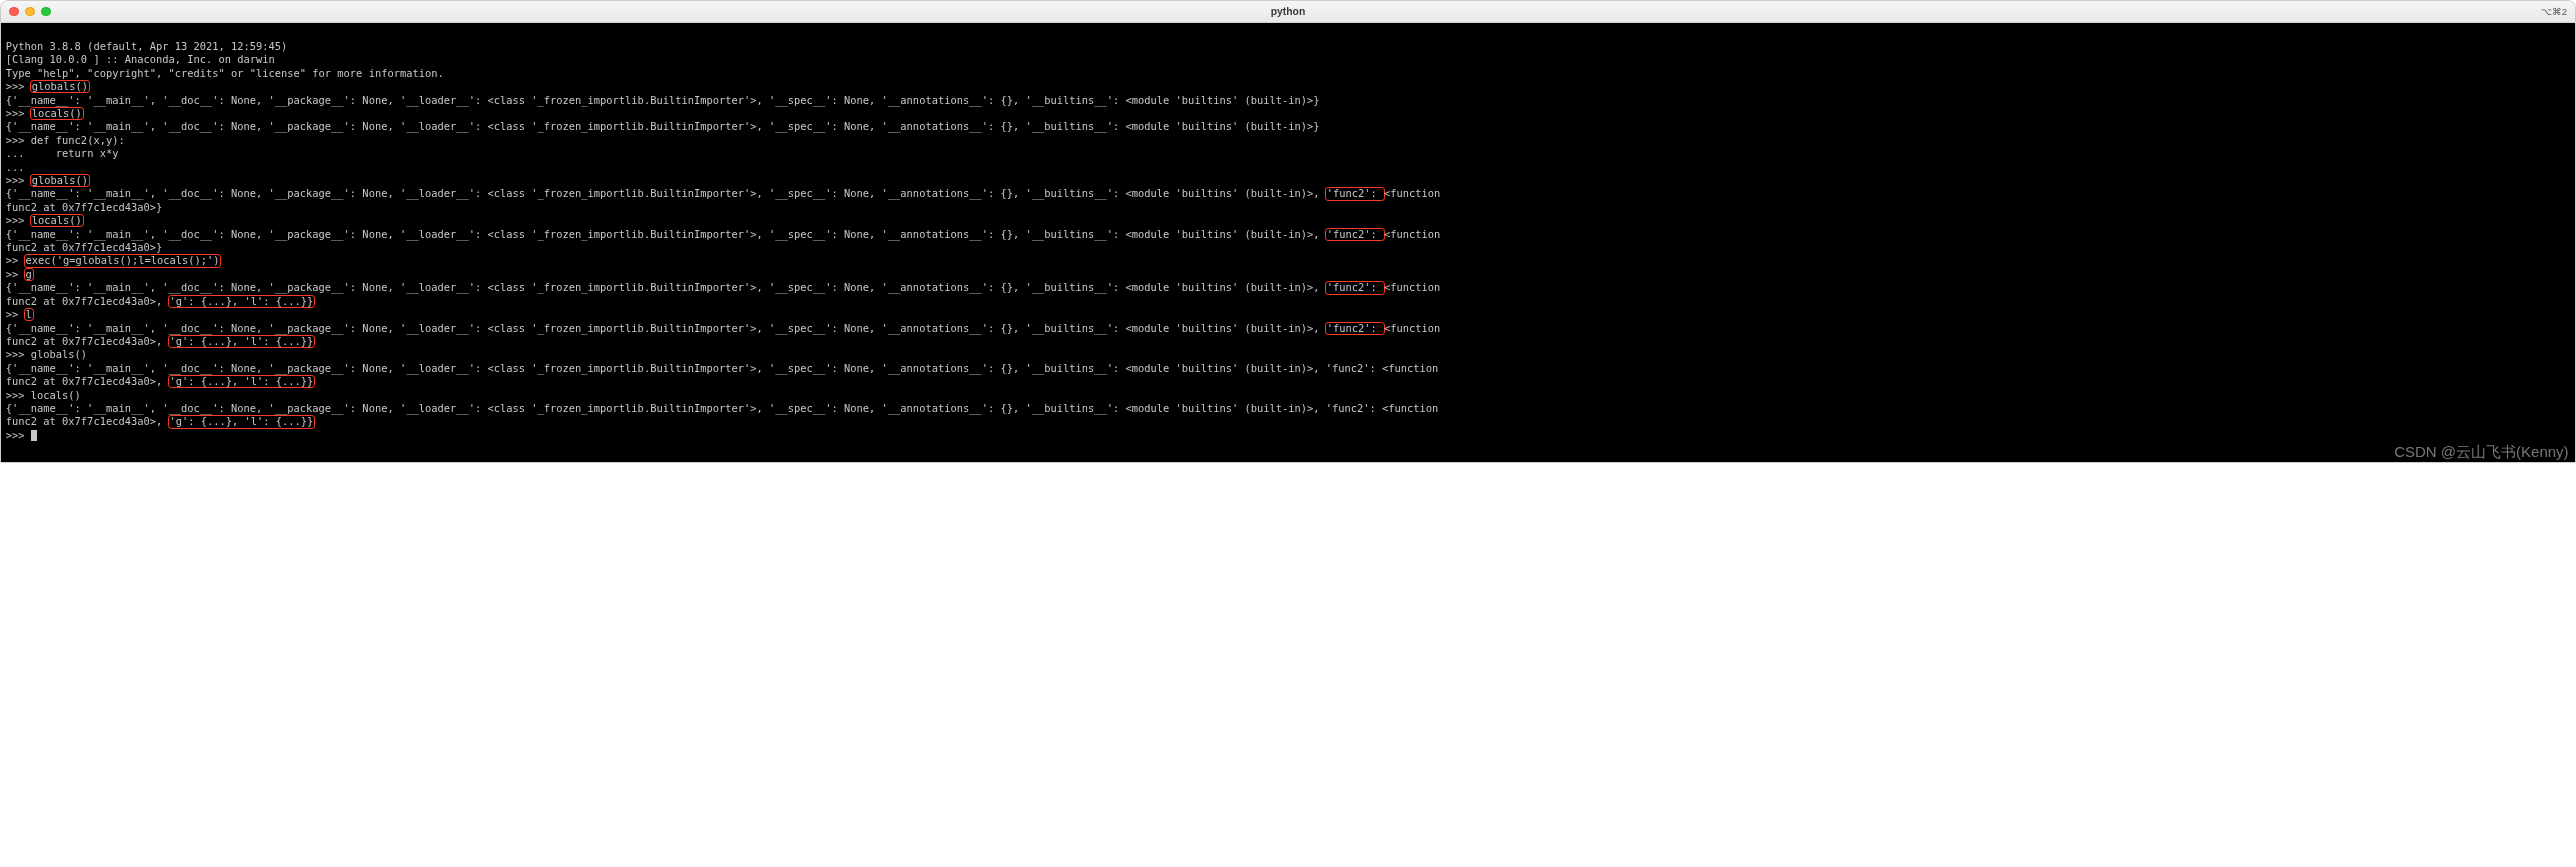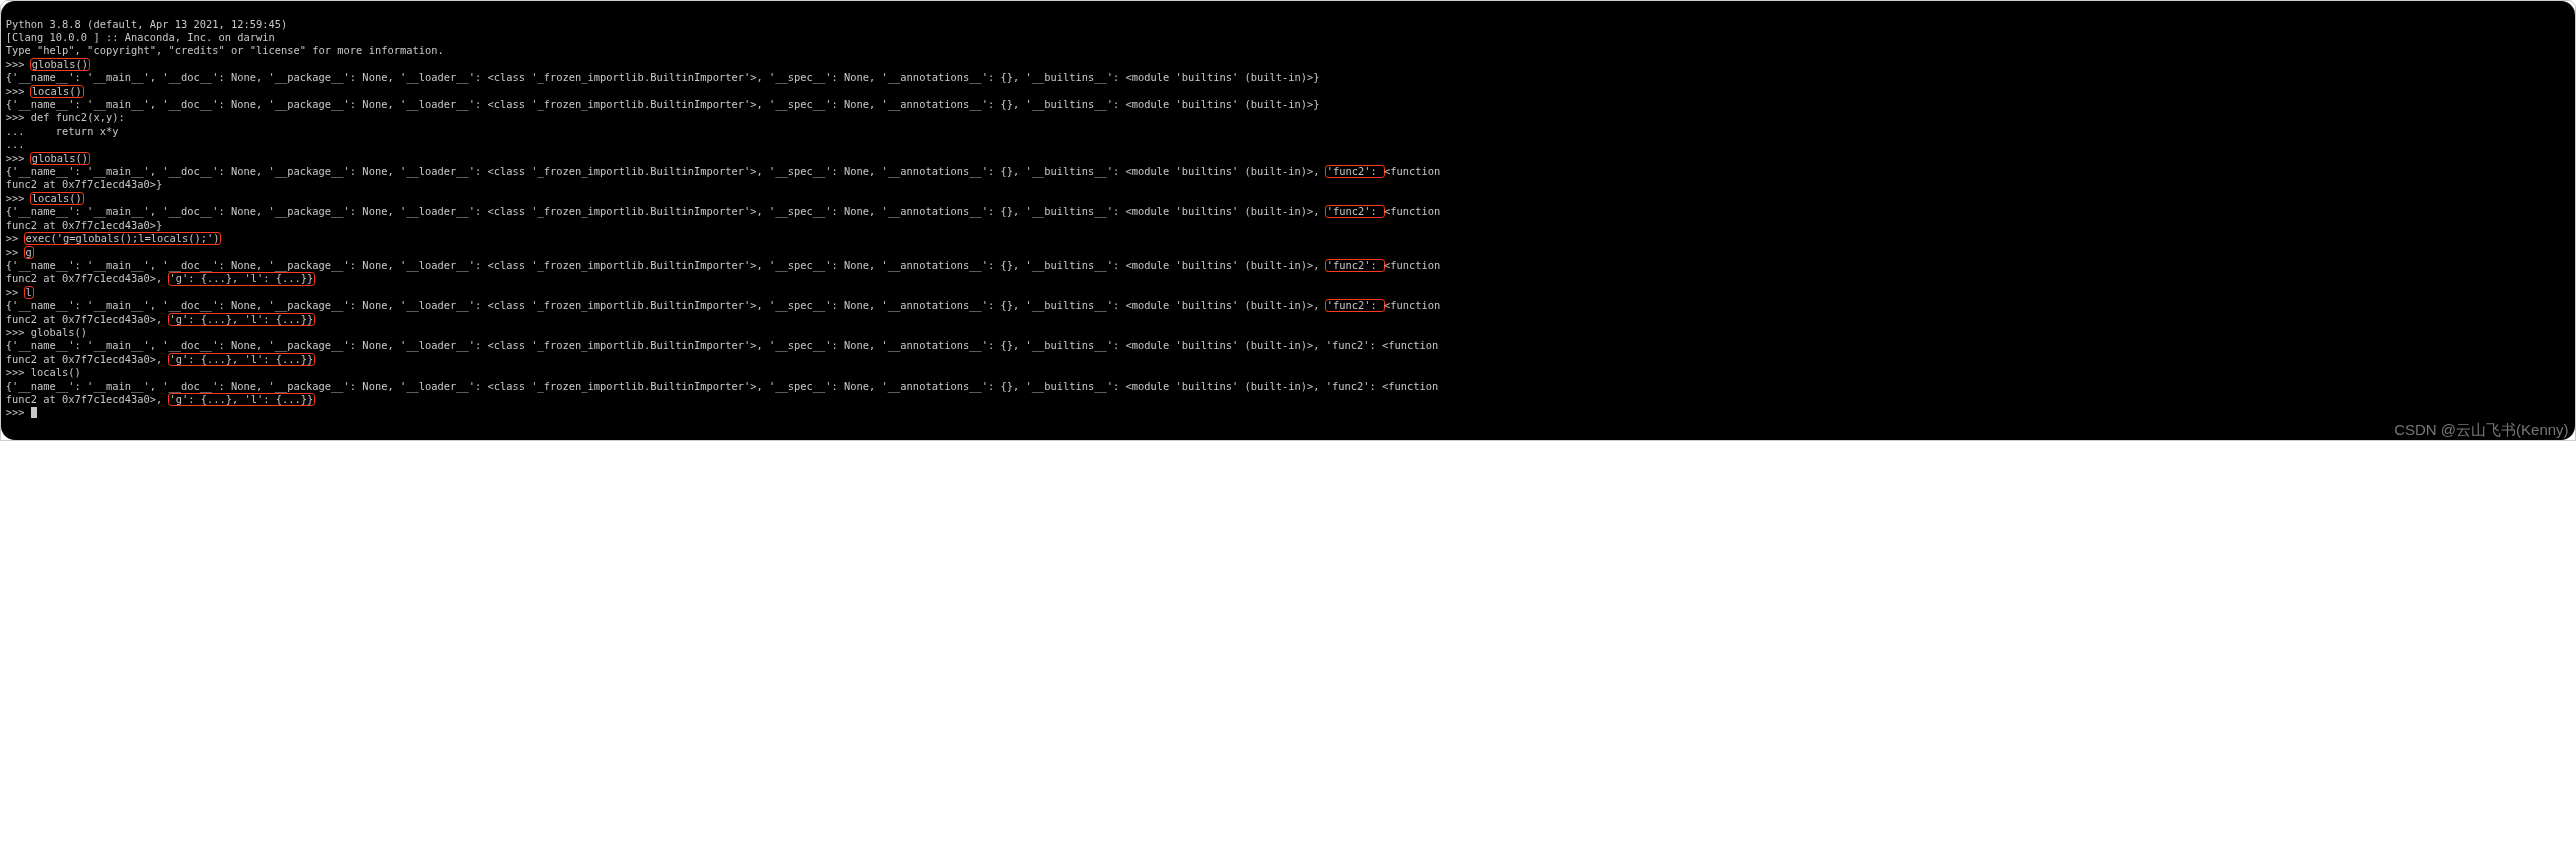--- a/index.html
+++ b/index.html
@@ -52,21 +52,20 @@
   color: #555;
 }
 .terminal {
   background: #000000;
   color: #c8c8c8;
   padding: 3.2px 4.8px 6.4px;
   white-space: pre;
   line-height: 13.4px;
   min-height: 431px;
   position: relative;
-  border-radius: 14px;
 }
 .hl {
   border: 1.6px solid #ff3b1f;
   border-radius: 3.2px;
   padding: 0 0.8px;
   margin: -1.6px -0.8px;
   display: inline-block;
   line-height: 11.2px;
 }
 .cursor {
@@ -82,20 +81,29 @@
   right: 6.4px;
   font-family: sans-serif;
   font-size: 15px;
   color: #777;
 }
 </style>
 </head>
 <body>
 
 <div class="window">
+  <div class="titlebar">
+    <div class="traffic-lights">
+      <div class="traffic-light tl-close"></div>
+      <div class="traffic-light tl-min"></div>
+      <div class="traffic-light tl-max"></div>
+    </div>
+    <div class="title">python</div>
+    <div class="titlebar-right">⌥⌘2</div>
+  </div>
 
   <div class="terminal">
 <span>Python 3.8.8 (default, Apr 13 2021, 12:59:45) </span>
 <span>[Clang 10.0.0 ] :: Anaconda, Inc. on darwin</span>
 <span>Type "help", "copyright", "credits" or "license" for more information.</span>
 <span>&gt;&gt;&gt; </span><span class="hl">globals()</span>
 <span>{'__name__': '__main__', '__doc__': None, '__package__': None, '__loader__': &lt;class '_frozen_importlib.BuiltinImporter'&gt;, '__spec__': None, '__annotations__': {}, '__builtins__': &lt;module 'builtins' (built-in)&gt;}</span>
 <span>&gt;&gt;&gt; </span><span class="hl">locals()</span>
 <span>{'__name__': '__main__', '__doc__': None, '__package__': None, '__loader__': &lt;class '_frozen_importlib.BuiltinImporter'&gt;, '__spec__': None, '__annotations__': {}, '__builtins__': &lt;module 'builtins' (built-in)&gt;}</span>
 <span>&gt;&gt;&gt; </span><span>def func2(x,y):</span>

